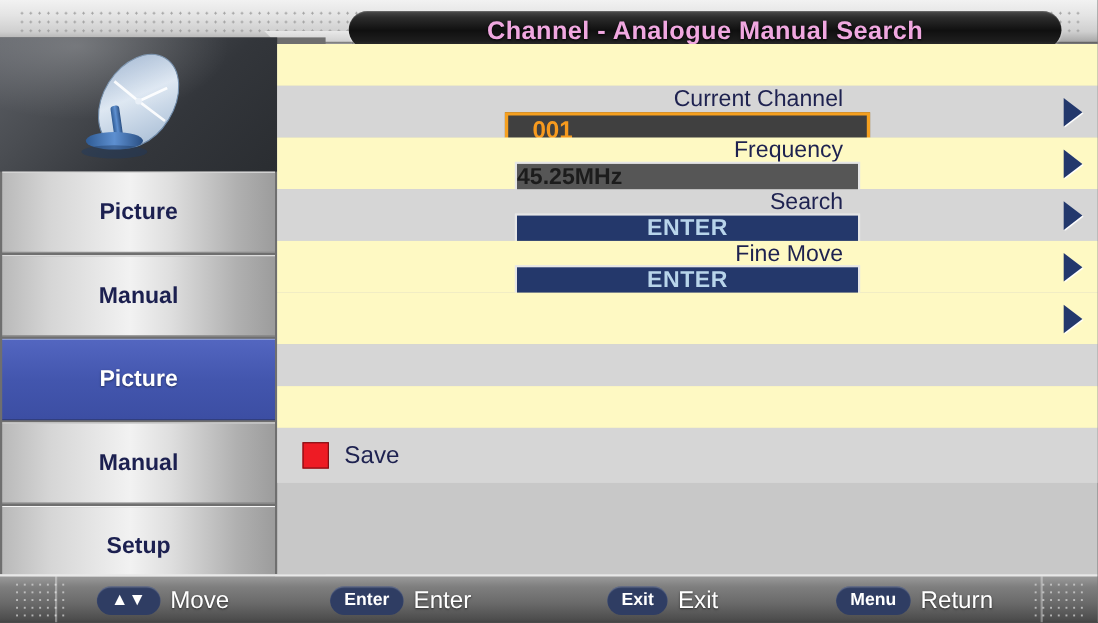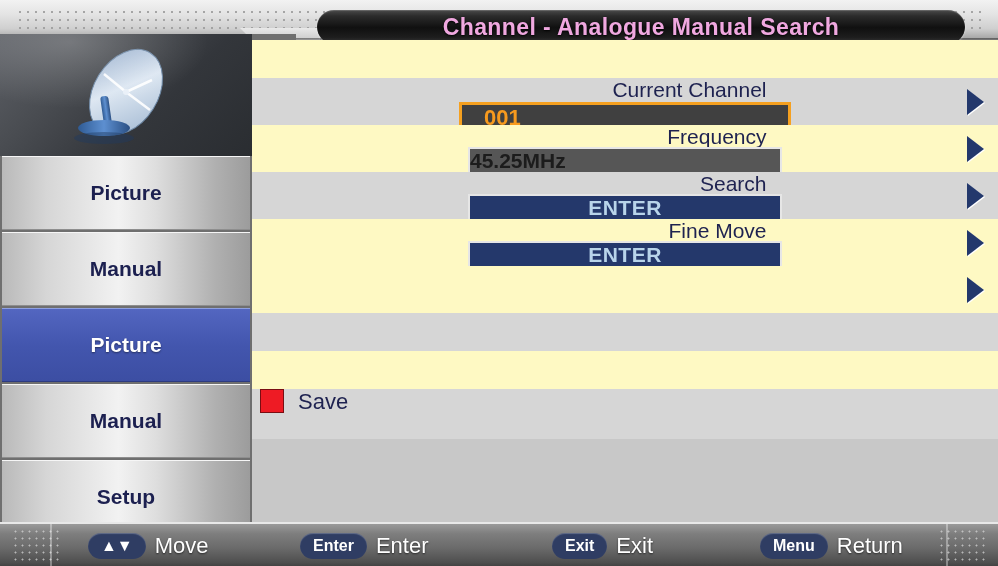--- a/index.html
+++ b/index.html
@@ -60,22 +60,22 @@
   .box.focus{background:#404040;border:3px solid #f5a020;justify-content:flex-start;
     padding-left:22px;box-shadow:none;width:304px;height:29px;}
   .box.focus span{color:#f79a1e;font-size:22px;font-weight:bold;}
   .box.disabled{background:#565656;justify-content:flex-start;}
   .box.disabled span{color:#1c1c1c;font-size:21px;font-weight:bold;}
 
   .arrow{position:absolute;right:14px;top:50%;transform:translateY(-50%);
     width:0;height:0;border-top:13px solid transparent;border-bottom:13px solid transparent;
     border-left:17px solid #23386c;filter:drop-shadow(1px 1px 0 #ffffff);}
 
-  .saverow{position:relative;height:50px;background:#d6d6d6;display:flex;align-items:flex-start;
-    padding-left:8px;}
+  .saverow{position:relative;height:50px;background:#d6d6d6;display:flex;align-items:center;
+    padding-left:23px;}
   .redsq{width:22px;height:22px;background:#ee1b24;border:1px solid #7a0d12;margin-right:14px;}
   .saverow span.lbl{color:#1e2250;font-size:22px;}
 
   
   .footer{position:absolute;left:0;top:522px;width:998px;height:44px;
     background:linear-gradient(to bottom,#9a9a9a 0%,#7e7e7e 22%,#6a6a6a 55%,#4e4e4e 88%,#3c3c3c 100%);
     border-top:2px solid #e8e8e8;}
   .fdots{position:absolute;top:4px;width:48px;height:36px;
     background-image:radial-gradient(#d4d4d4 0.9px, transparent 1.1px);
     background-size:7px 7px;opacity:.75;}

